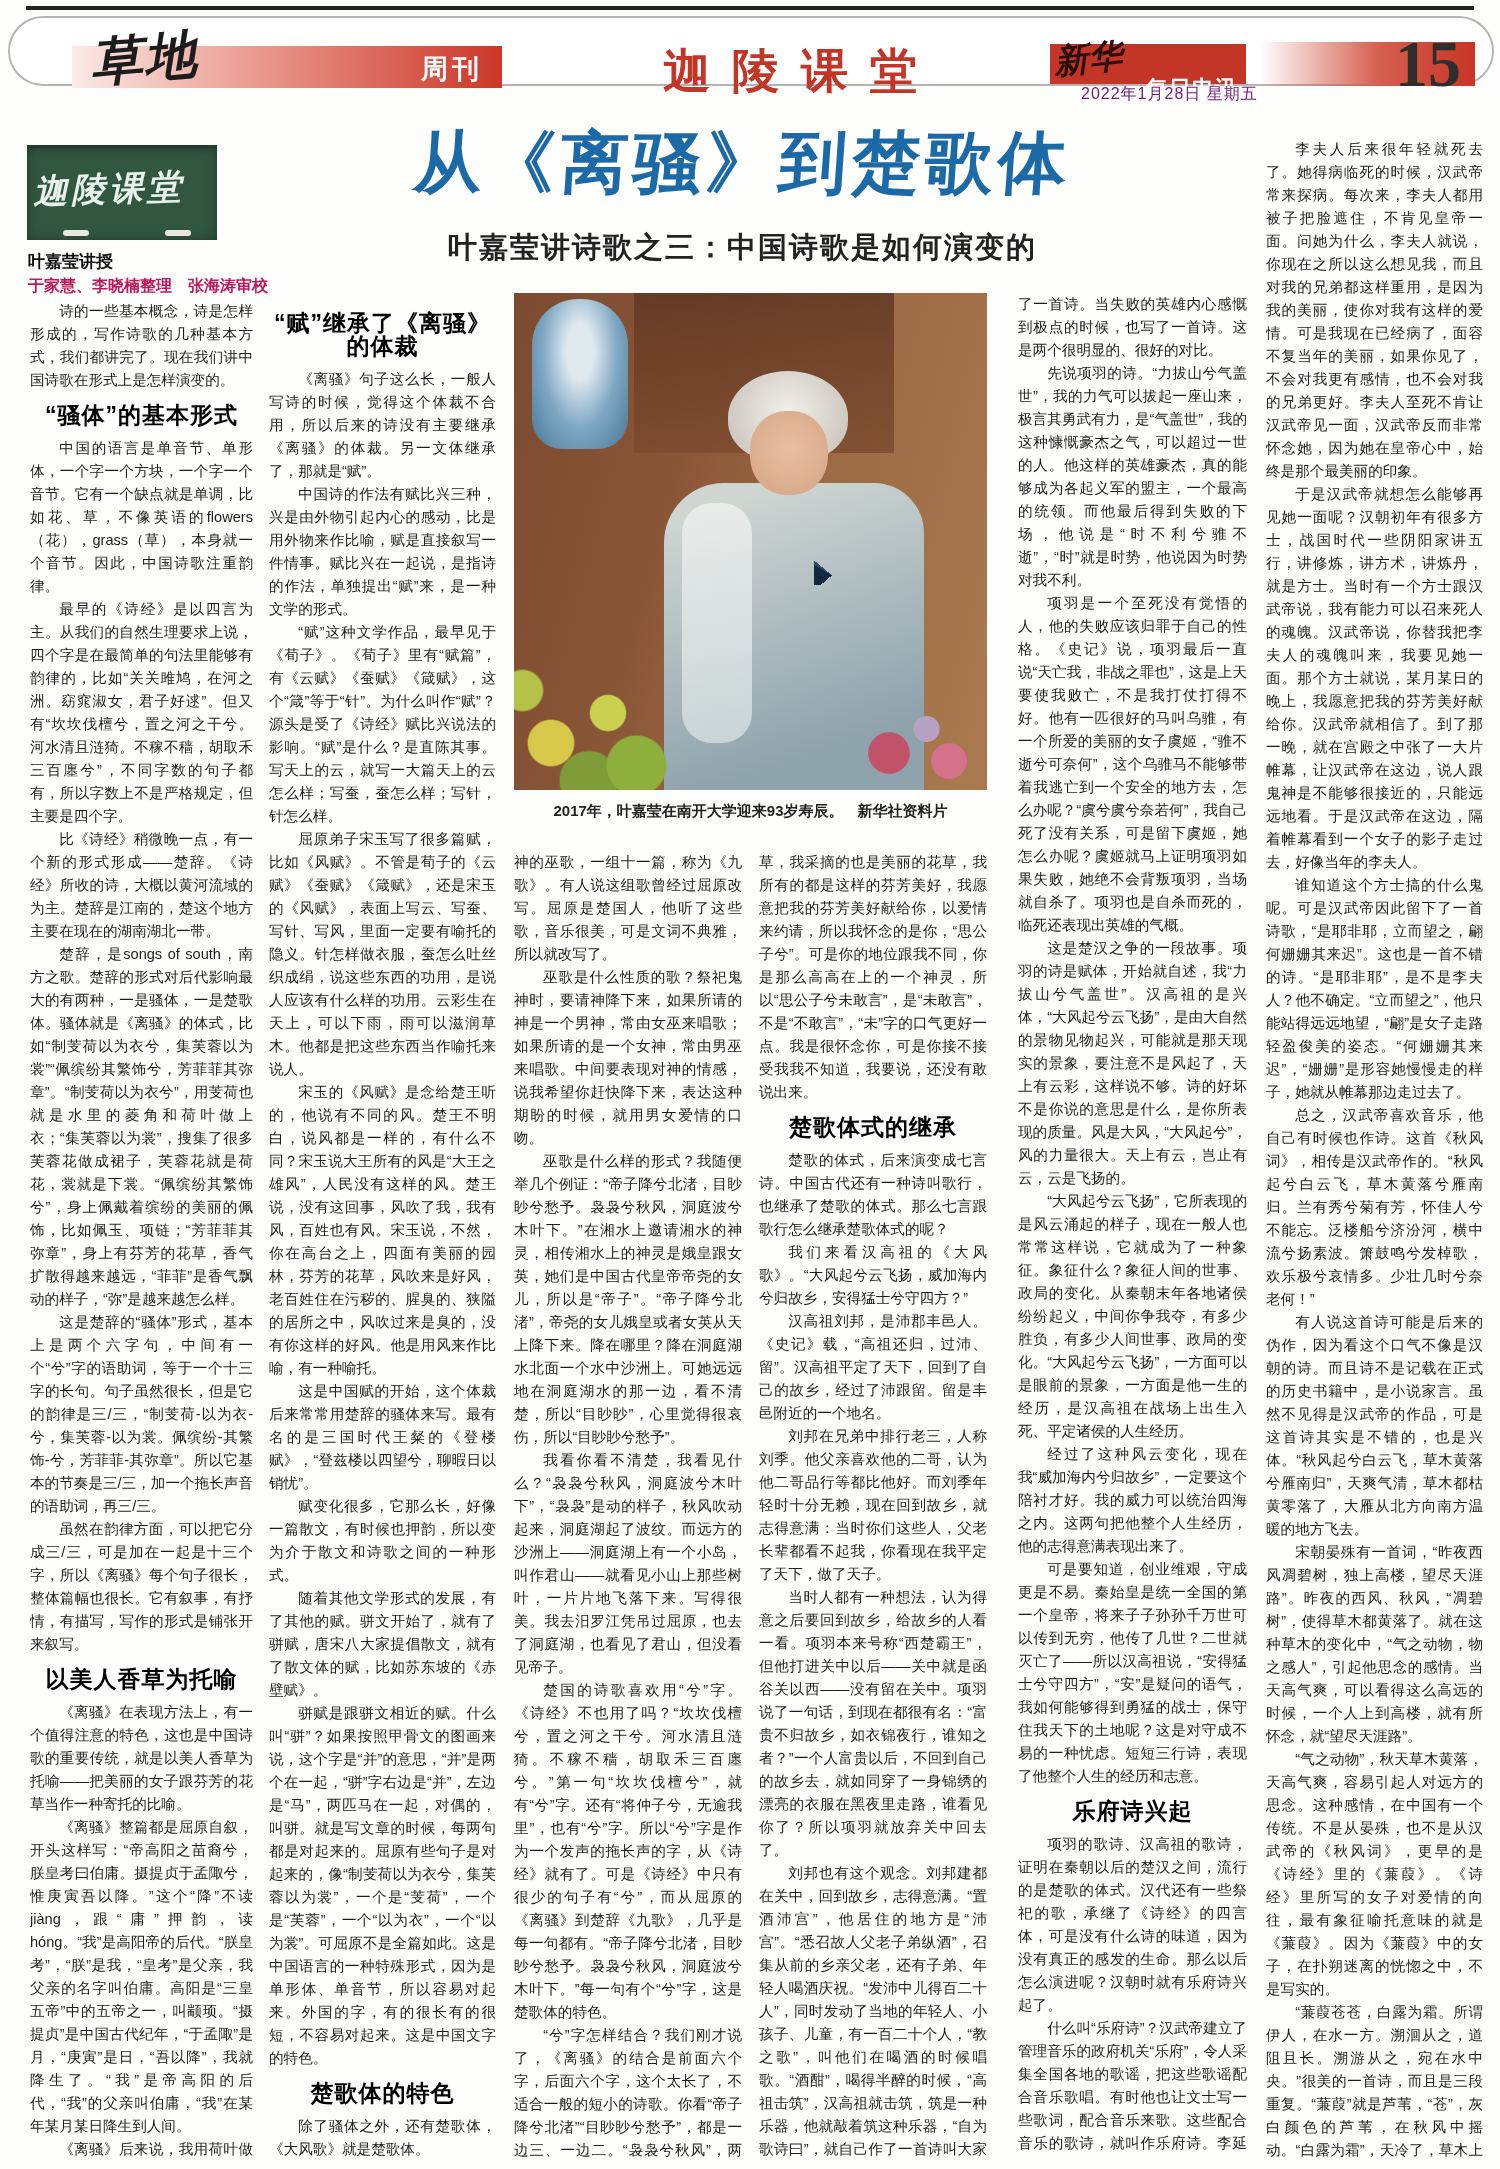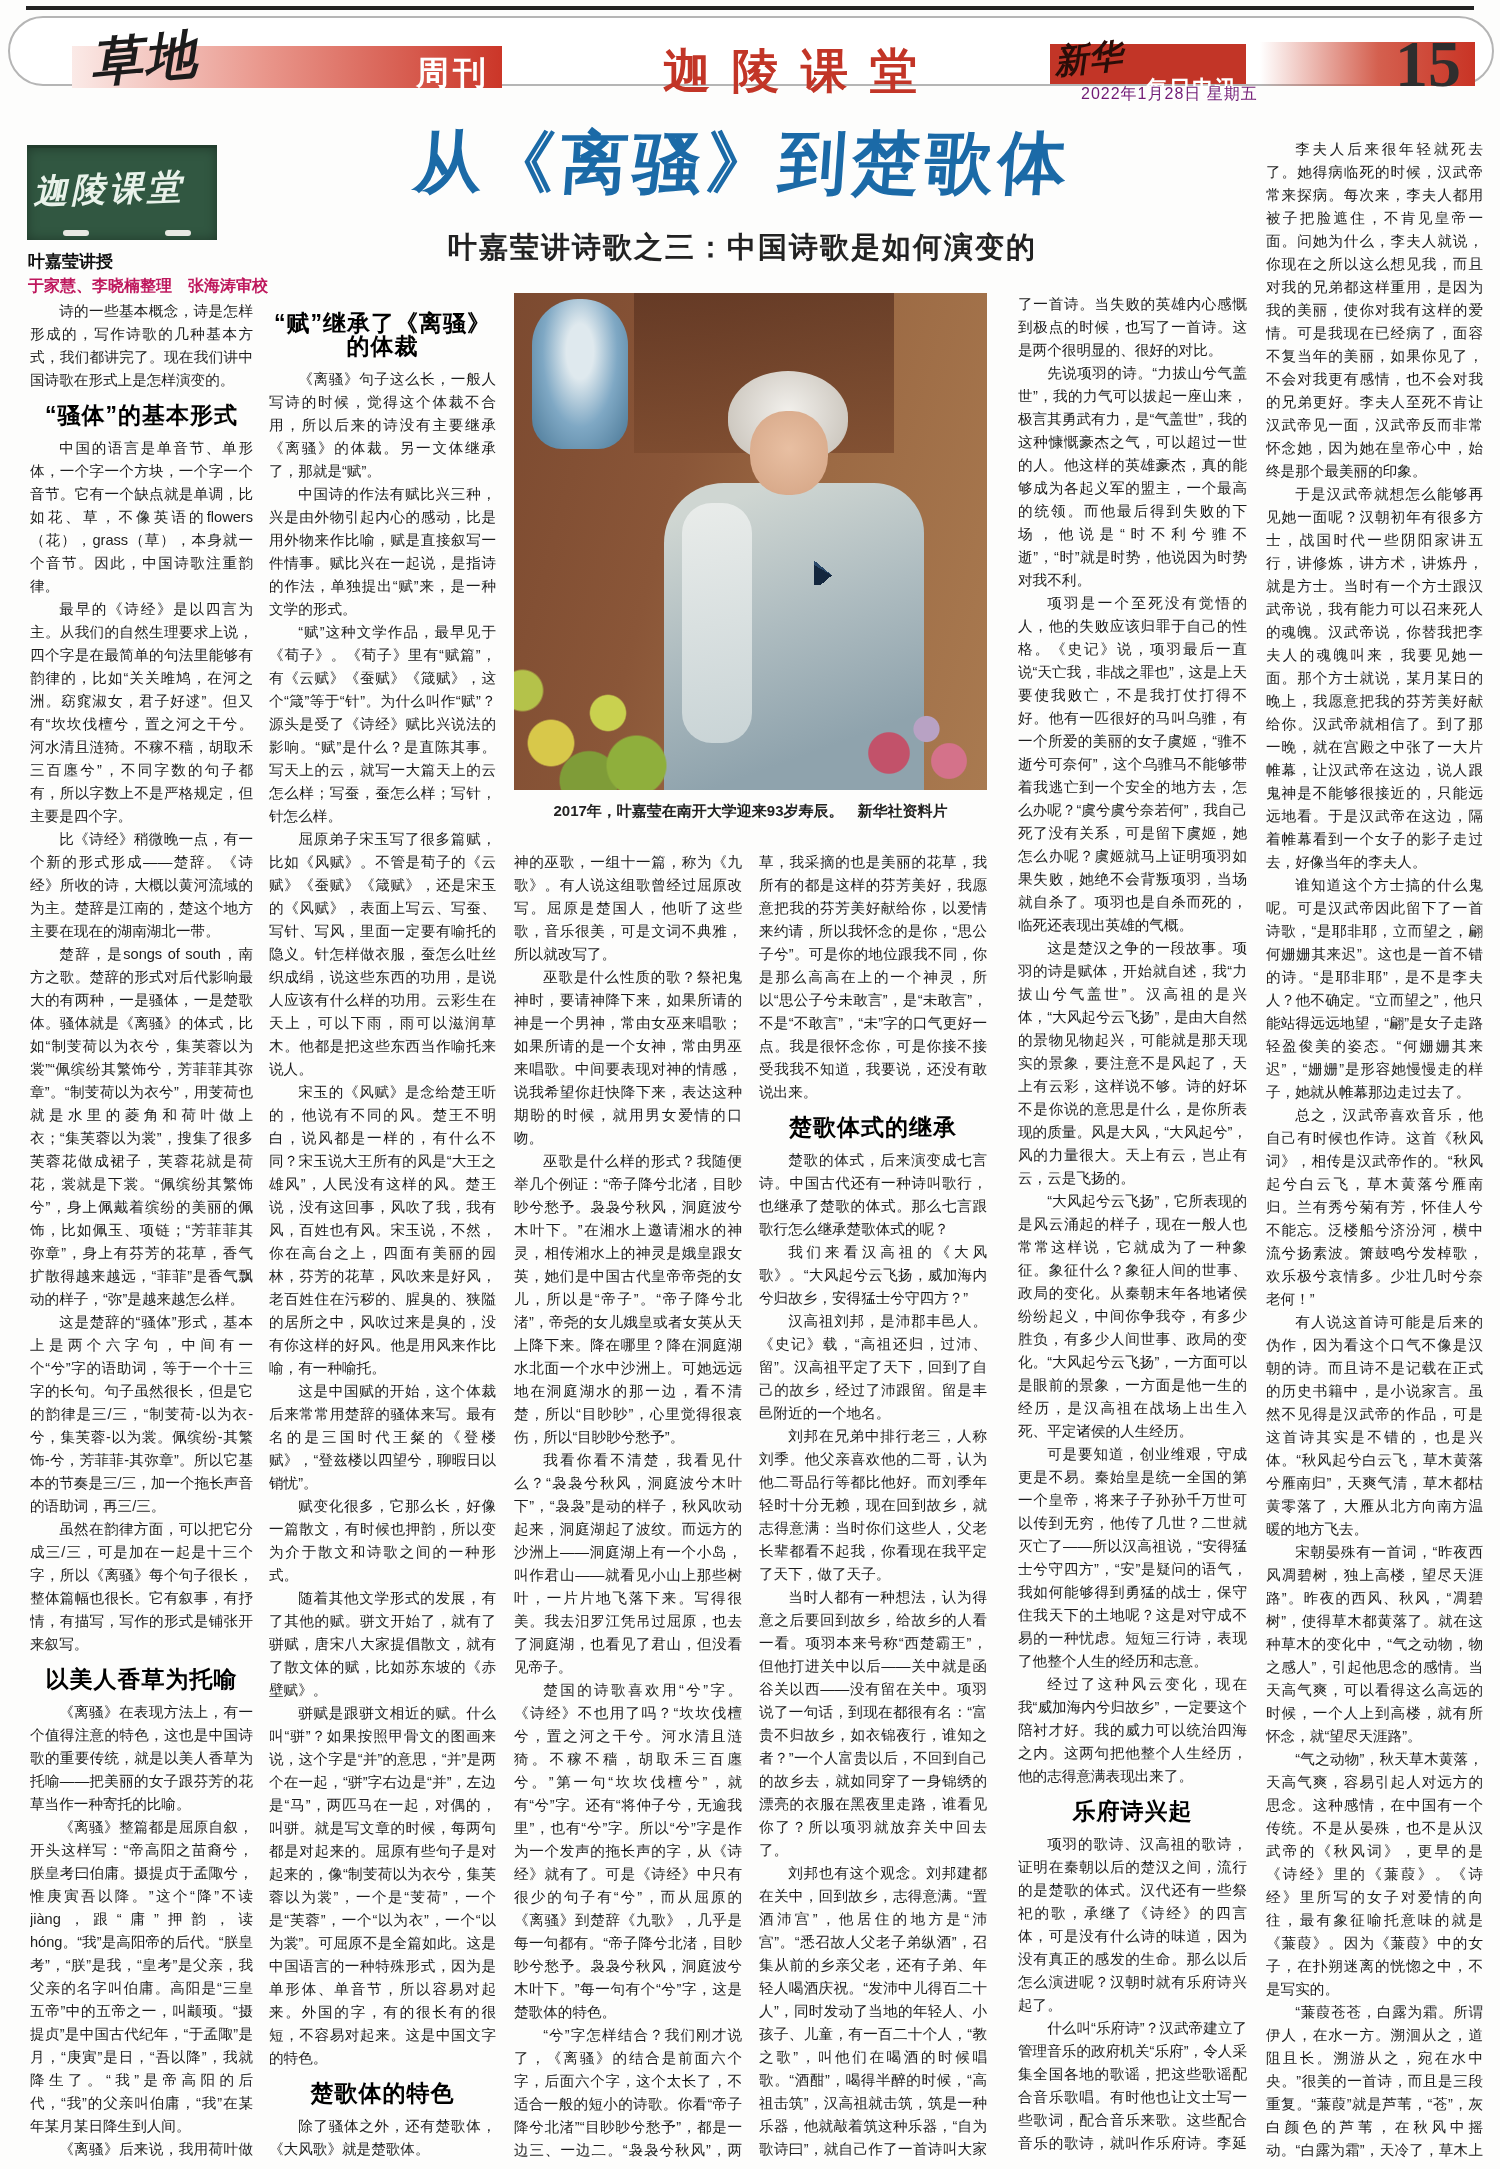--- a/index.html
+++ b/index.html
@@ -3,21 +3,21 @@
 <meta charset="utf-8">
 <style>
   html,body{margin:0;padding:0;background:#e8e8e8;}
   #page{position:relative;width:1500px;height:2169px;background:#fdfdfc;margin:0 auto;overflow:hidden;
         font-family:"Liberation Sans","DejaVu Sans",sans-serif;color:#1a1a1a;}
   
   #topline{position:absolute;left:26px;top:6px;width:1448px;height:4px;background:#222;}
   #banner{position:absolute;left:8px;top:16px;width:1482px;height:66px;border:2px solid #b5b5b5;border-radius:36px;background:#fff;}
   #weekly{position:absolute;left:62px;top:28px;width:430px;height:42px;background:linear-gradient(90deg,#fbeae7,#e9968b 45%,#cb3628);}
   #weekly-name{position:absolute;left:18px;top:-22px;font-size:52px;font-weight:bold;font-style:italic;color:#1c1c1c;transform:rotate(-5deg);letter-spacing:2px;}
-  #weekly-kind{position:absolute;right:12px;top:5px;font-size:33px;font-weight:bold;color:#fff;letter-spacing:4px;}
+  #weekly-kind{position:absolute;right:19px;top:5px;font-size:27px;font-weight:bold;color:#fff;letter-spacing:4px;}
   #section-title{position:absolute;left:620px;top:22px;width:320px;text-align:center;font-size:47px;font-weight:bold;color:#c23527;letter-spacing:22px;text-indent:22px;}
   #masthead{position:absolute;left:1040px;top:26px;width:196px;height:40px;background:#c23527;}
   #masthead-script{position:absolute;left:4px;top:-8px;font-size:34px;font-weight:bold;font-style:italic;color:#2a0d08;transform:rotate(-6deg);}
   #masthead-rest{position:absolute;right:8px;top:8px;font-size:22px;font-weight:bold;color:#fff;letter-spacing:1px;margin-top:22px;}
   #dateline{position:absolute;left:1081px;top:84px;font-size:16px;color:#701a75;letter-spacing:1px;}
   #pagenum-strip{position:absolute;left:1250px;top:24px;width:215px;height:44px;background:linear-gradient(90deg,rgba(203,54,40,0),#d4604f 55%,#c93425);}
   #pagenum{position:absolute;left:1385px;top:8px;font-size:66px;font-weight:bold;color:#2e2e2e;font-family:"Liberation Serif","DejaVu Serif",serif;}
   
   #board{position:absolute;left:27px;top:145px;width:190px;height:92px;background:#315741;border-top:3px solid #223d2d;box-shadow:inset 0 0 12px rgba(0,0,0,.35);}
   #board-text{position:absolute;left:6px;top:18px;width:180px;font-size:34px;color:#e9f2ea;font-style:italic;letter-spacing:4px;transform:rotate(-2deg);font-weight:bold;}
@@ -148,22 +148,22 @@
       <p>刘邦在兄弟中排行老三，人称刘季。他父亲喜欢他的二哥，认为他二哥品行等都比他好。而刘季年轻时十分无赖，现在回到故乡，就志得意满：当时你们这些人，父老长辈都看不起我，你看现在我平定了天下，做了天子。</p>
       <p>当时人都有一种想法，认为得意之后要回到故乡，给故乡的人看一看。项羽本来号称“西楚霸王”，但他打进关中以后——关中就是函谷关以西——没有留在关中。项羽说了一句话，到现在都很有名：“富贵不归故乡，如衣锦夜行，谁知之者？”一个人富贵以后，不回到自己的故乡去，就如同穿了一身锦绣的漂亮的衣服在黑夜里走路，谁看见你了？所以项羽就放弃关中回去了。</p>
       <p>刘邦也有这个观念。刘邦建都在关中，回到故乡，志得意满。“置酒沛宫”，他居住的地方是“沛宫”。“悉召故人父老子弟纵酒”，召集从前的乡亲父老，还有子弟、年轻人喝酒庆祝。“发沛中儿得百二十人”，同时发动了当地的年轻人、小孩子、儿童，有一百二十个人，“教之歌”，叫他们在喝酒的时候唱歌。“酒酣”，喝得半醉的时候，“高祖击筑”，汉高祖就击筑，筑是一种乐器，他就敲着筑这种乐器，“自为歌诗曰”，就自己作了一首诗叫大家来唱，作的就是这首诗。</p>
     </div>
   <div class="column" id="col5">
       <p class="cont">了一首诗。当失败的英雄内心感慨到极点的时候，也写了一首诗。这是两个很明显的、很好的对比。</p>
       <p>先说项羽的诗。“力拔山兮气盖世”，我的力气可以拔起一座山来，极言其勇武有力，是“气盖世”，我的这种慷慨豪杰之气，可以超过一世的人。他这样的英雄豪杰，真的能够成为各起义军的盟主，一个最高的统领。而他最后得到失败的下场，他说是“时不利兮骓不逝”，“时”就是时势，他说因为时势对我不利。</p>
       <p>项羽是一个至死没有觉悟的人，他的失败应该归罪于自己的性格。《史记》说，项羽最后一直说“天亡我，非战之罪也”，这是上天要使我败亡，不是我打仗打得不好。他有一匹很好的马叫乌骓，有一个所爱的美丽的女子虞姬，“骓不逝兮可奈何”，这个乌骓马不能够带着我逃亡到一个安全的地方去，怎么办呢？“虞兮虞兮奈若何”，我自己死了没有关系，可是留下虞姬，她怎么办呢？虞姬就马上证明项羽如果失败，她绝不会背叛项羽，当场就自杀了。项羽也是自杀而死的，临死还表现出英雄的气概。</p>
       <p>这是楚汉之争的一段故事。项羽的诗是赋体，开始就自述，我“力拔山兮气盖世”。汉高祖的是兴体，“大风起兮云飞扬”，是由大自然的景物见物起兴，可能就是那天现实的景象，要注意不是风起了，天上有云彩，这样说不够。诗的好坏不是你说的意思是什么，是你所表现的质量。风是大风，“大风起兮”，风的力量很大。天上有云，岂止有云，云是飞扬的。</p>
       <p>“大风起兮云飞扬”，它所表现的是风云涌起的样子，现在一般人也常常这样说，它就成为了一种象征。象征什么？象征人间的世事、政局的变化。从秦朝末年各地诸侯纷纷起义，中间你争我夺，有多少胜负，有多少人间世事、政局的变化。“大风起兮云飞扬”，一方面可以是眼前的景象，一方面是他一生的经历，是汉高祖在战场上出生入死、平定诸侯的人生经历。</p>
+      <p>经过了这种风云变化，现在我“威加海内兮归故乡”，一定要这个陪衬才好。我的威力可以统治四海之内。这两句把他整个人生经历，他的志得意满表现出来了。</p>
       <p>可是要知道，创业维艰，守成更是不易。秦始皇是统一全国的第一个皇帝，将来子子孙孙千万世可以传到无穷，他传了几世？二世就灭亡了——所以汉高祖说，“安得猛士兮守四方”，“安”是疑问的语气，我如何能够得到勇猛的战士，保守住我天下的土地呢？这是对守成不易的一种忧虑。短短三行诗，表现了他整个人生的经历和志意。</p>
-      <p>经过了这种风云变化，现在我“威加海内兮归故乡”，一定要这个陪衬才好。我的威力可以统治四海之内。这两句把他整个人生经历，他的志得意满表现出来了。</p>
       <h3>乐府诗兴起</h3>
       <p>项羽的歌诗、汉高祖的歌诗，证明在秦朝以后的楚汉之间，流行的是楚歌的体式。汉代还有一些祭祀的歌，承继了《诗经》的四言体，可是没有什么诗的味道，因为没有真正的感发的生命。那么以后怎么演进呢？汉朝时就有乐府诗兴起了。</p>
       <p>什么叫“乐府诗”？汉武帝建立了管理音乐的政府机关“乐府”，令人采集全国各地的歌谣，把这些歌谣配合音乐歌唱。有时他也让文士写一些歌词，配合音乐来歌。这些配合音乐的歌诗，就叫作乐府诗。李延年就是替汉武帝掌管乐府的。</p>
     </div>
   <div class="column" id="col6">
       <p>李夫人后来很年轻就死去了。她得病临死的时候，汉武帝常来探病。每次来，李夫人都用被子把脸遮住，不肯见皇帝一面。问她为什么，李夫人就说，你现在之所以这么想见我，而且对我的兄弟都这样重用，是因为我的美丽，使你对我有这样的爱情。可是我现在已经病了，面容不复当年的美丽，如果你见了，不会对我更有感情，也不会对我的兄弟更好。李夫人至死不肯让汉武帝见一面，汉武帝反而非常怀念她，因为她在皇帝心中，始终是那个最美丽的印象。</p>
       <p>于是汉武帝就想怎么能够再见她一面呢？汉朝初年有很多方士，战国时代一些阴阳家讲五行，讲修炼，讲方术，讲炼丹，就是方士。当时有一个方士跟汉武帝说，我有能力可以召来死人的魂魄。汉武帝说，你替我把李夫人的魂魄叫来，我要见她一面。那个方士就说，某月某日的晚上，我愿意把我的芬芳美好献给你。汉武帝就相信了。到了那一晚，就在宫殿之中张了一大片帷幕，让汉武帝在这边，说人跟鬼神是不能够很接近的，只能远远地看。于是汉武帝在这边，隔着帷幕看到一个女子的影子走过去，好像当年的李夫人。</p>
       <p>谁知道这个方士搞的什么鬼呢。可是汉武帝因此留下了一首诗歌，“是耶非耶，立而望之，翩何姗姗其来迟”。这也是一首不错的诗。“是耶非耶”，是不是李夫人？他不确定。“立而望之”，他只能站得远远地望，“翩”是女子走路轻盈俊美的姿态。“何姗姗其来迟”，“姗姗”是形容她慢慢走的样子，她就从帷幕那边走过去了。</p>
       <p>总之，汉武帝喜欢音乐，他自己有时候也作诗。这首《秋风词》，相传是汉武帝作的。“秋风起兮白云飞，草木黄落兮雁南归。兰有秀兮菊有芳，怀佳人兮不能忘。泛楼船兮济汾河，横中流兮扬素波。箫鼓鸣兮发棹歌，欢乐极兮哀情多。少壮几时兮奈老何！”</p>
       <p>有人说这首诗可能是后来的伪作，因为看这个口气不像是汉朝的诗。而且诗不是记载在正式的历史书籍中，是小说家言。虽然不见得是汉武帝的作品，可是这首诗其实是不错的，也是兴体。“秋风起兮白云飞，草木黄落兮雁南归”，天爽气清，草木都枯黄零落了，大雁从北方向南方温暖的地方飞去。</p>

